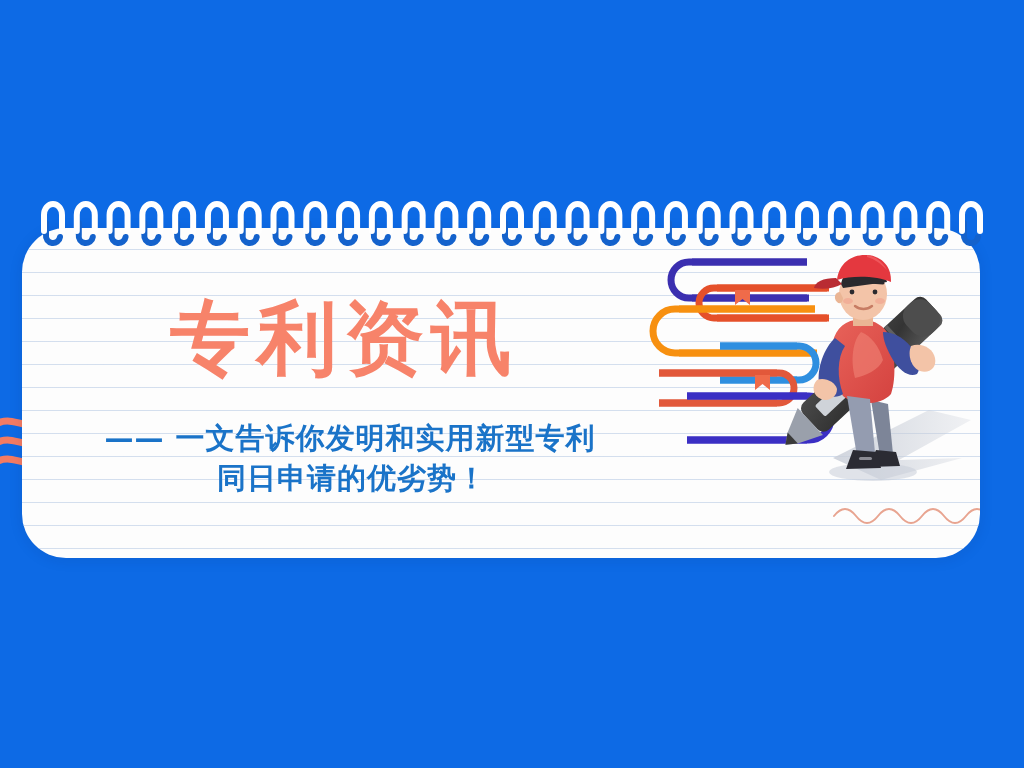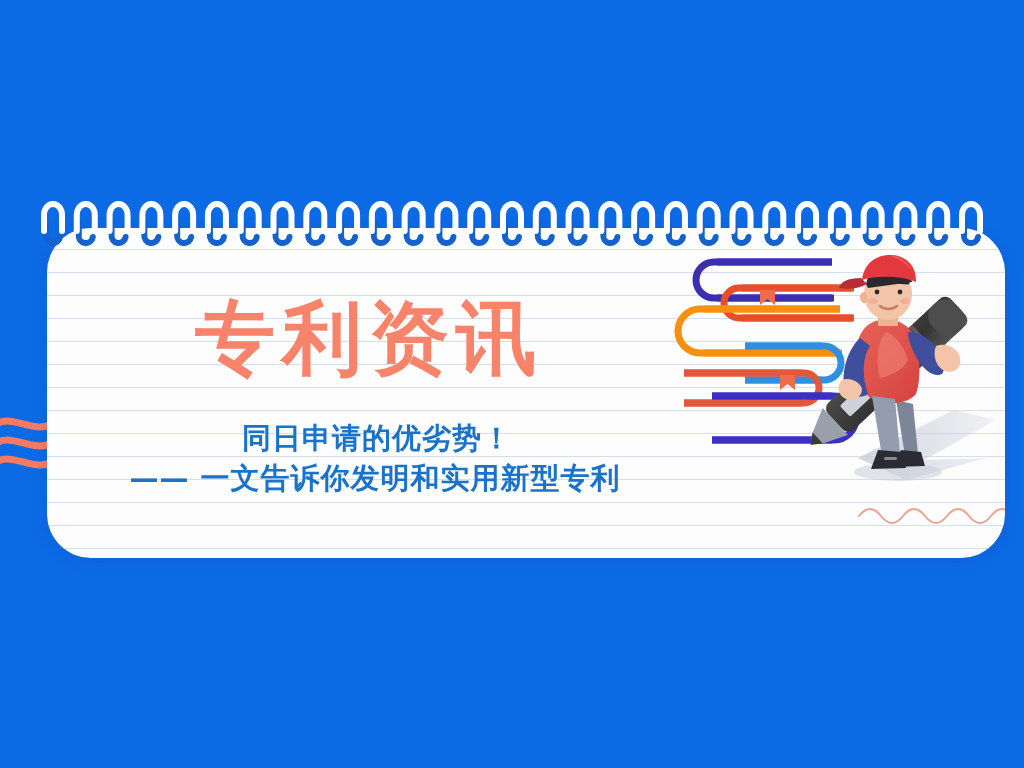--- a/index.html
+++ b/index.html
@@ -32,21 +32,21 @@
     left: -6px;
     top: 410px;
     width: 100px;
     height: 70px;
     pointer-events: none;
   }
 
   
   .notebook-card {
     position: absolute;
-    left: 47px;
+    left: 22px;
     top: 228px;
     width: 958px;
     height: 330px;
     background: #fdfdfd;
     border-radius: 44px;
     overflow: hidden;
     box-shadow: 0 2px 14px rgba(0, 32, 80, 0.10);
   }
   .ruled-lines {
     position: absolute;
@@ -142,22 +142,22 @@
       <path d="M2 52 C 20 42, 38 62, 58 52 C 68 47, 76 48, 84 51"></path>
     </g>
   </svg>
 
   <div class="notebook-card">
     <div class="ruled-lines"></div>
 
     <div class="text-block">
       <div class="poster-title">专利资讯</div>
       <div class="poster-subtitle">
+        <span class="subtitle-line first">—— 一文告诉你发明和实用新型专利</span>
         <span class="subtitle-line">同日申请的优劣势！</span>
-        <span class="subtitle-line first">—— 一文告诉你发明和实用新型专利</span>
       </div>
     </div>
 
     <svg class="illustration" viewBox="0 0 343 330" xmlns="http://www.w3.org/2000/svg">
 
       <defs>
         <linearGradient id="gShirt" x1="0" y1="0" x2="1" y2="1">
           <stop offset="0%" stop-color="#e8635a"></stop>
           <stop offset="100%" stop-color="#d4423f"></stop>
         </linearGradient>

